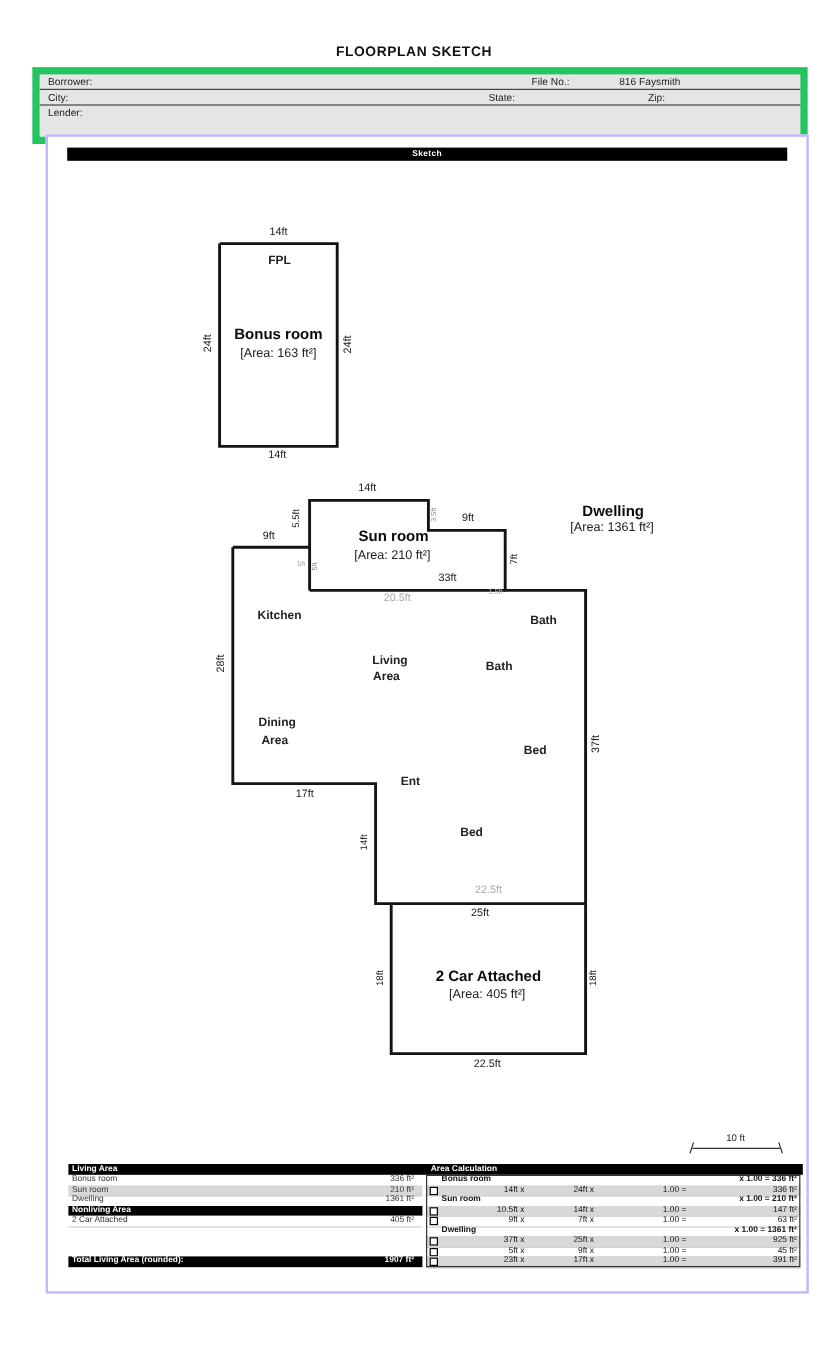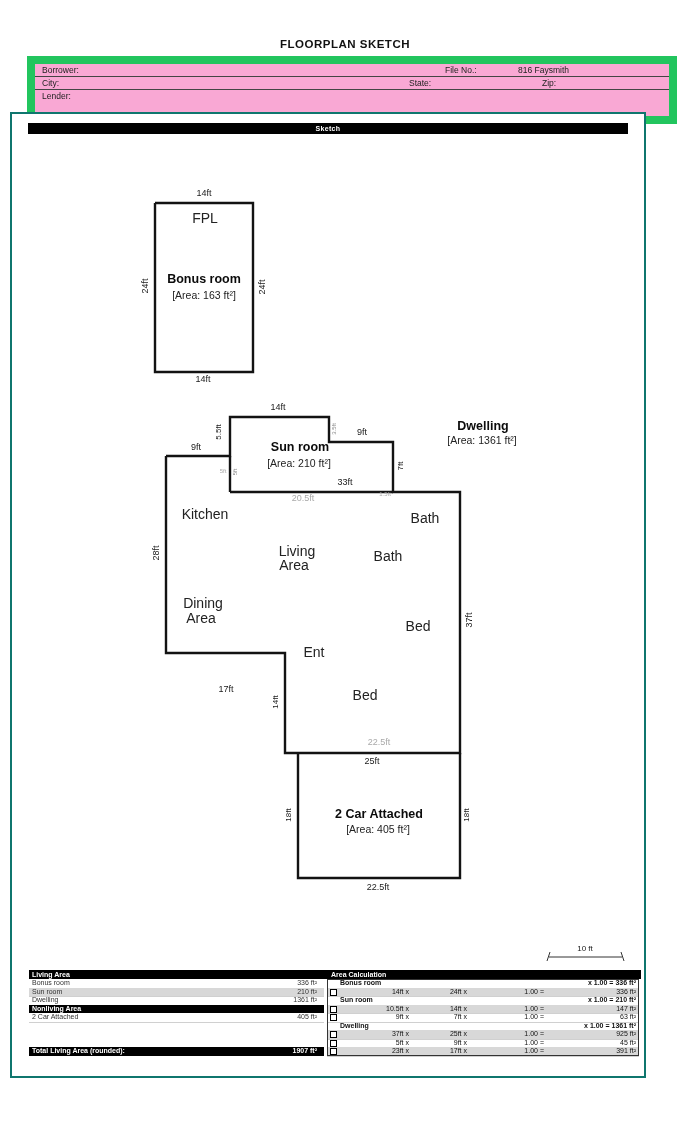--- a/index.html
+++ b/index.html
@@ -1,33 +1,33 @@
 <!DOCTYPE html>
 <html><head>
 <meta charset="utf-8">
 <style>
   html,body{margin:0;padding:0;background:#fff;}
   body{width:690px;height:1136px;position:relative;font-family:"Liberation Sans",sans-serif;color:#111;}
   .page-title{position:absolute;left:0;top:38px;width:690px;text-align:center;
     font-size:11.5px;font-weight:bold;letter-spacing:.5px;}
   
-  .hdrbox{position:absolute;left:27px;top:56px;width:634px;height:52px;border:8px solid #22c55e;background:#f9a8d4;}
+  .hdrbox{position:absolute;left:27px;top:56px;width:634px;height:52px;border:6px solid #22c55e;background:#e5e5e5;}
   .hrow{position:relative;height:12px;border-bottom:1px solid #444;font-size:8.5px;color:#222;}
   .hrow:last-child{border-bottom:none;text-align:center;}
   .hrow span{position:absolute;top:1px;white-space:nowrap;}
   
-  .sketchbox{position:absolute;left:10px;top:112px;width:632px;height:962px;border:2px solid #0f766e;background:#fff;}
+  .sketchbox{position:absolute;left:38px;top:112px;width:632px;height:962px;border:2px solid #c4b5fd;background:#fff;}
   .banner{position:absolute;left:16px;top:9px;width:600px;height:11px;background:#000;color:#fff;
     font-size:7px;font-weight:bold;text-align:center;line-height:11px;letter-spacing:.3px;}
   #plan-svg{position:absolute;left:0;top:0;}
   .lb{position:absolute;transform:translate(-50%,-50%);white-space:pre;font-size:9px;color:#1a1a1a;line-height:1;}
   .lb.rot{transform:translate(-50%,-50%) rotate(-90deg);}
   .lb.roomname{font-weight:bold;font-size:12.5px;color:#0b0b0b;}
   .lb.area{font-size:10.5px;color:#222;}
-  .lb.room{font-size:14px;color:#222;}
+  .lb.room{font-size:10px;color:#222;font-weight:bold;}
   .lb.dim{font-size:9px;}
   .lb.dims{font-size:8px;}
   .lb.tiny{font-size:6px;color:#8a8a8a;}
   .lb.gray{color:#a9a9a9;}
   
   #tables{position:absolute;left:17px;top:856px;width:612px;font-size:7px;line-height:8.5px;}
   .trow{position:relative;height:8.5px;}
   .trow.hdr{height:9px;background:#000;color:#fff;font-weight:bold;line-height:9px;}
   .trow.hdr .hl{position:absolute;left:3px;top:0;}
   .trow.hdr .hr{position:absolute;left:302px;top:0;}
@@ -111,21 +111,21 @@
       <span class="lb room" style="left: 193px; top: 400px;">Kitchen</span>
       <span class="lb room" style="left: 413px; top: 404px;">Bath</span>
       <span class="lb room" style="left: 285px; top: 437px;">Living</span>
       <span class="lb room" style="left: 282px; top: 451px;">Area</span>
       <span class="lb room" style="left: 376px; top: 442px;">Bath</span>
       <span class="lb dim rot" style="left: 144px; top: 439px;">28ft</span>
       <span class="lb room" style="left: 191px; top: 489px;">Dining</span>
       <span class="lb room" style="left: 189px; top: 504px;">Area</span>
       <span class="lb room" style="left: 406px; top: 512px;">Bed</span>
       <span class="lb dim rot" style="left: 457px; top: 506px;">37ft</span>
-      <span class="lb dim" style="left: 214px; top: 548px; margin-top: 27px;">17ft</span>
+      <span class="lb dim" style="left: 214px; top: 548px;">17ft</span>
       <span class="lb room" style="left: 302px; top: 538px;">Ent</span>
       <span class="lb dims rot" style="left: 264px; top: 588px;">14ft</span>
       <span class="lb room" style="left: 353px; top: 581px;">Bed</span>
       <span class="lb dim gray" style="left: 367px; top: 628px;">22.5ft</span>
       <span class="lb dim" style="left: 360px; top: 647px;">25ft</span>
       <span class="lb dims rot" style="left: 277px; top: 701px;">18ft</span>
       <span class="lb dims rot" style="left: 455px; top: 701px;">18ft</span>
       <span class="lb roomname" style="left: 367px; top: 700px;">2 Car Attached</span>
       <span class="lb area" style="left: 366px; top: 715px;">[Area: 405 ft²]</span>
       <span class="lb dim" style="left: 366px; top: 773px;">22.5ft</span>

